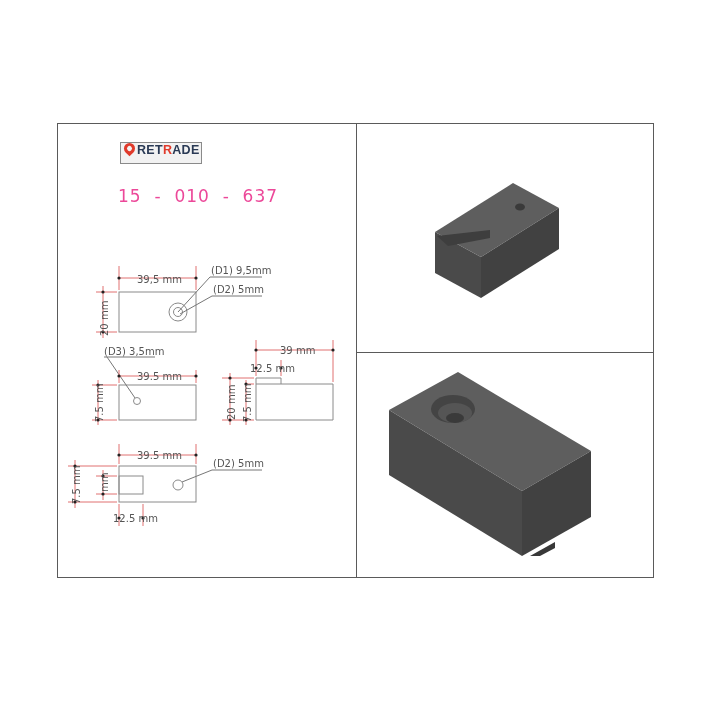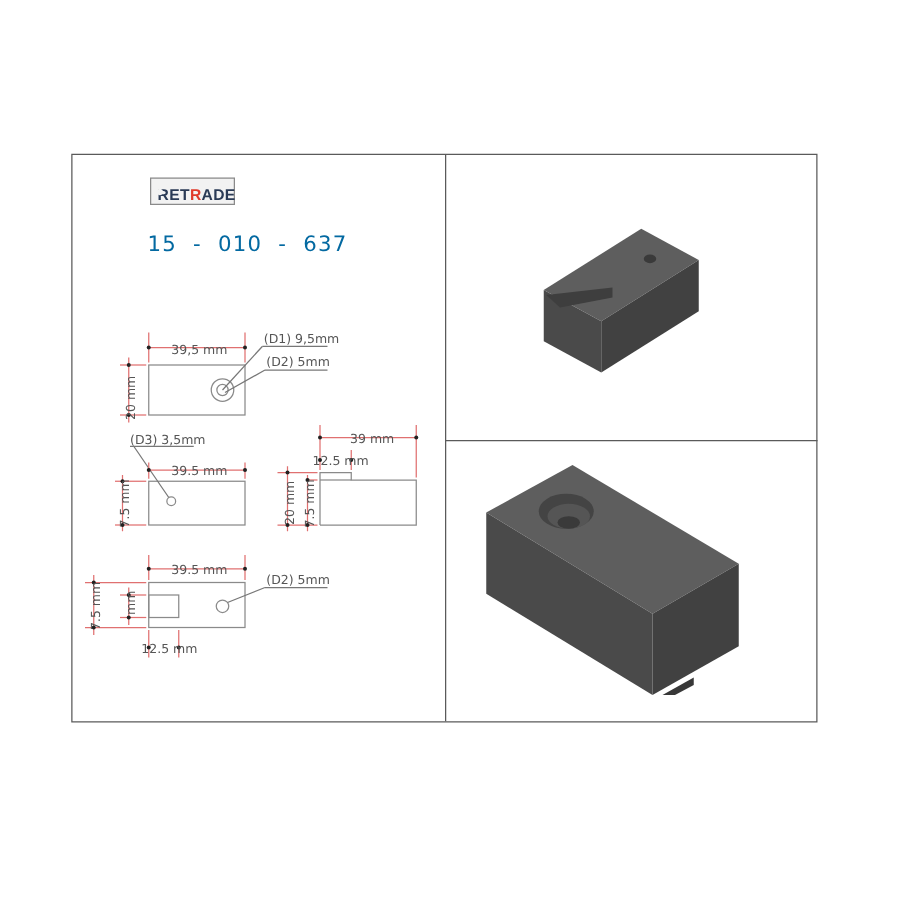--- a/index.html
+++ b/index.html
@@ -1,25 +1,25 @@
 <!DOCTYPE html>
 <html><head>
   <meta charset="utf-8">
   <style>
     html, body { margin: 0; padding: 0; background: #ffffff; }
     body { width: 720px; height: 720px; position: relative; overflow: hidden; font-family: "DejaVu Sans", sans-serif; }
     .sheet { position: absolute; left: 57px; top: 123px; width: 597px; height: 455px; border: 1px solid #5a5a5a; box-sizing: border-box; }
     .vdiv { position: absolute; left: 298px; top: 0; width: 1px; height: 100%; background: #5a5a5a; }
     .hdiv { position: absolute; left: 298px; top: 228px; width: 298px; height: 1px; background: #5a5a5a; }
-    .logo { position: absolute; left: 62px; top: 18px; width: 68px; height: 22px; border: 1px solid #8a8a8a; background: #f2f2f2; box-sizing: border-box; display: flex; align-items: flex-end; padding-left: 3px; }
+    .logo { position: absolute; left: 62px; top: 18px; width: 82px; height: 22px; border: 1px solid #8a8a8a; background: #f2f2f2; box-sizing: border-box; display: flex; align-items: flex-start; padding-left: 3px; }
     .logo .pin { width: 11px; height: 11px; border-radius: 50% 50% 50% 0; transform: rotate(-45deg); background: #e03a2b; position: relative; margin-right: 2px; }
     .logo .pin::after { content: ""; position: absolute; left: 3px; top: 3px; width: 5px; height: 5px; border-radius: 50%; background: #f2f2f2; }
     .logo .txt { font-family: "Liberation Sans", sans-serif; font-weight: bold; font-size: 12.5px; color: #2a3a55; letter-spacing: 0.3px; }
     .logo .txt .r { color: #e03a2b; }
-    .partno { position: absolute; left: 60px; top: 62px; font-family: "DejaVu Sans", sans-serif; font-size: 17px; color: #0369a1; letter-spacing: 1px; white-space: pre; }
+    .partno { position: absolute; left: 60px; top: 62px; font-family: "DejaVu Sans", sans-serif; font-size: 17px; color: #ec4899; letter-spacing: 1px; white-space: pre; }
     svg.draw { position: absolute; left: 0; top: 0; }
     .dimtxt { font-family: "DejaVu Sans", sans-serif; font-size: 10px; fill: #555; }
   </style>
 </head>
 <body>
 
 <div class="sheet">
   <div class="vdiv"></div>
   <div class="hdiv"></div>
   <div class="logo">

